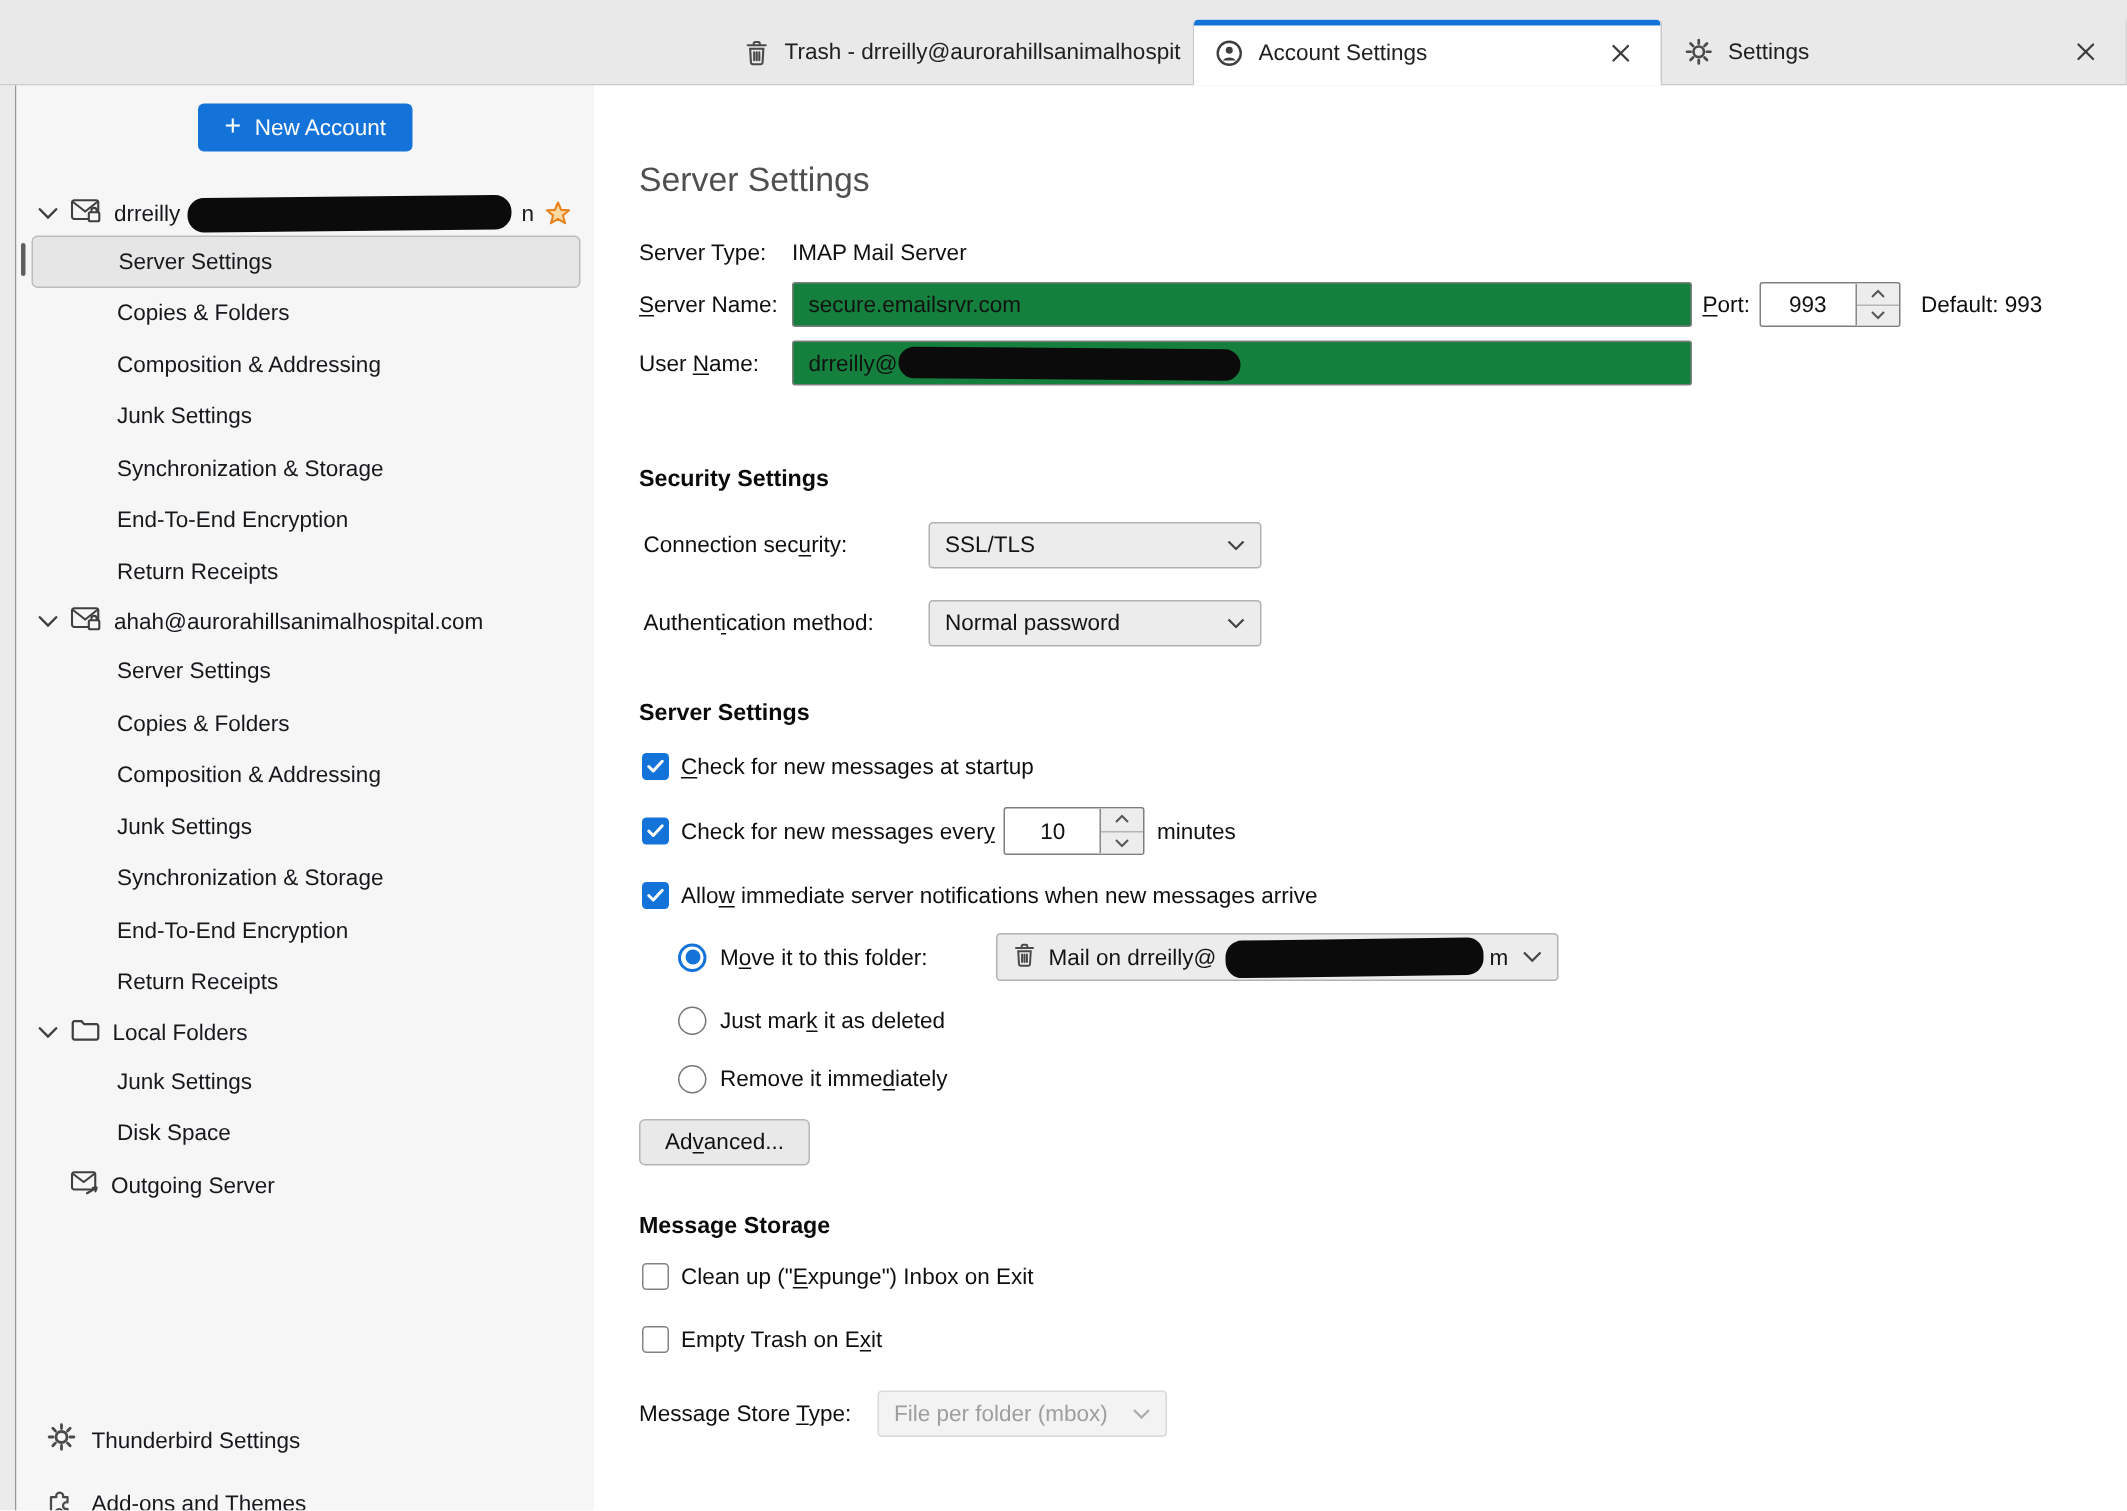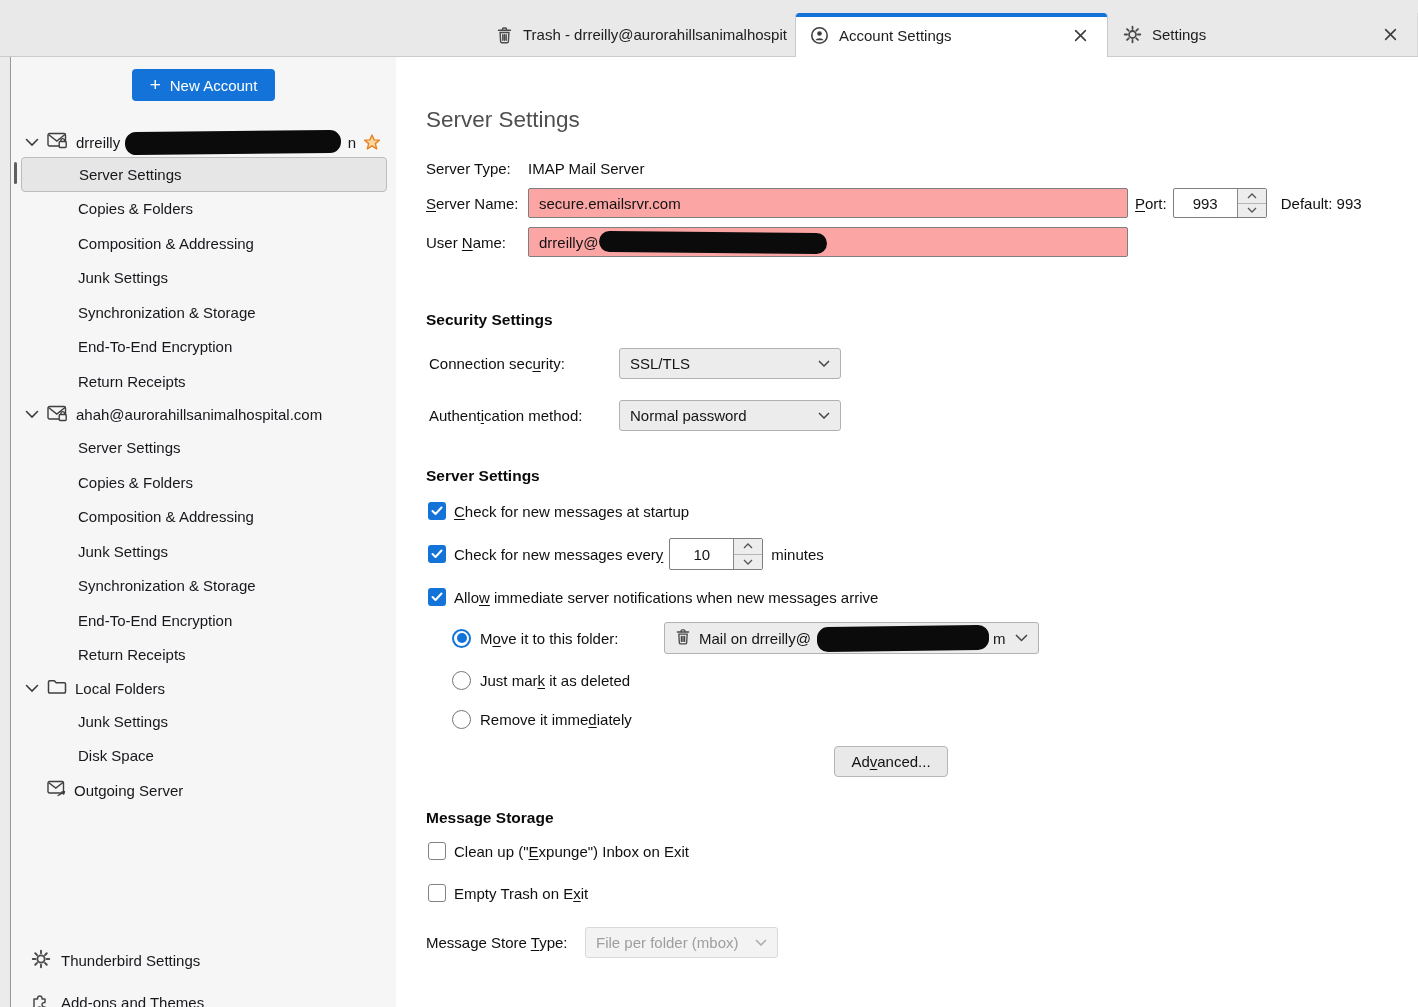--- a/index.html
+++ b/index.html
@@ -53,21 +53,21 @@
 
   
   .h1 { margin-top:50px; font-size:22.5px; font-weight:400; color:#4f4f4f; }
   .row { display:flex; align-items:center; }
   .lbl { font-size:15px; color:#0f0f0f; }
   .lab102 { width:102px; flex:0 0 auto; }
   .lab190 { width:190px; flex:0 0 auto; }
   .row-servertype { margin-top:27px; }
   .row-servername { margin-top:11px; }
   .row-username { margin-top:9px; }
-  .txt { height:30px; border:1px solid #7e7e7e; border-radius:2px; background:#fca5a5;
+  .txt { height:30px; border:1px solid #7e7e7e; border-radius:2px; background:#15803d;
     font-size:15px; padding:0 10px; display:flex; align-items:center; }
   .w600 { width:600px; }
   .spinner { display:flex; height:30px; border:1px solid #7e7e7e; border-radius:2px;
     overflow:hidden; background:#fff; }
   .spin-val { flex:1; display:flex; align-items:center; justify-content:center; font-size:15px; }
   .spin-btns { width:29px; border-left:1px solid #8a8a8a; background:#ededed;
     display:flex; flex-direction:column; }
   .spin-btns .sb { flex:1; display:flex; align-items:center; justify-content:center; cursor:pointer; }
   .spin-btns .sb:first-child { border-bottom:1px solid #b5b5b5; }
   .w94 { width:94px; }
@@ -85,21 +85,21 @@
   .cb.unchecked { background:#fff; border:1px solid #838383; }
   .cbrow { margin-top:12px; padding-left:2px; gap:8px; height:24px; }
   .cbrow2 { margin-top:15px; padding-left:2px; gap:8px; height:32px; }
   .radio { width:19px; height:19px; border-radius:50%; flex:0 0 auto; }
   .radio.sel { border:2px solid #1373d9; position:relative; }
   .radio.sel::after { content:""; position:absolute; left:2.5px; top:2.5px; width:10px;
     height:10px; border-radius:50%; background:#1373d9; }
   .radio.unsel { border:1.5px solid #767676; background:#fff; }
   .rrow { padding-left:26px; gap:9px; }
   .redact { background:#0b0b0b; border-radius:11px; display:inline-block; }
-  .advanced-row { display:flex; justify-content:center; margin:15px 62px 0 0; }
+  .advanced-row { display:flex; justify-content:flex-start; margin:15px 62px 0 0; }
   .btn-adv { width:114px; height:31px; background:#e9e9e9; border:1px solid #b6b6b6;
     border-radius:4px; font-size:15px; font-family:inherit; color:#111; cursor:pointer; }
   .dd-disabled { background:#f3f3f3; border:1px solid #d9d9d9; color:#9e9e9e; cursor:default; }
   .trash-dd { width:375px; height:32px; gap:8px; }
 </style>
 </head>
 <body>
 
 <div class="tabbar">
   <div class="tab tab-inactive tab1">

